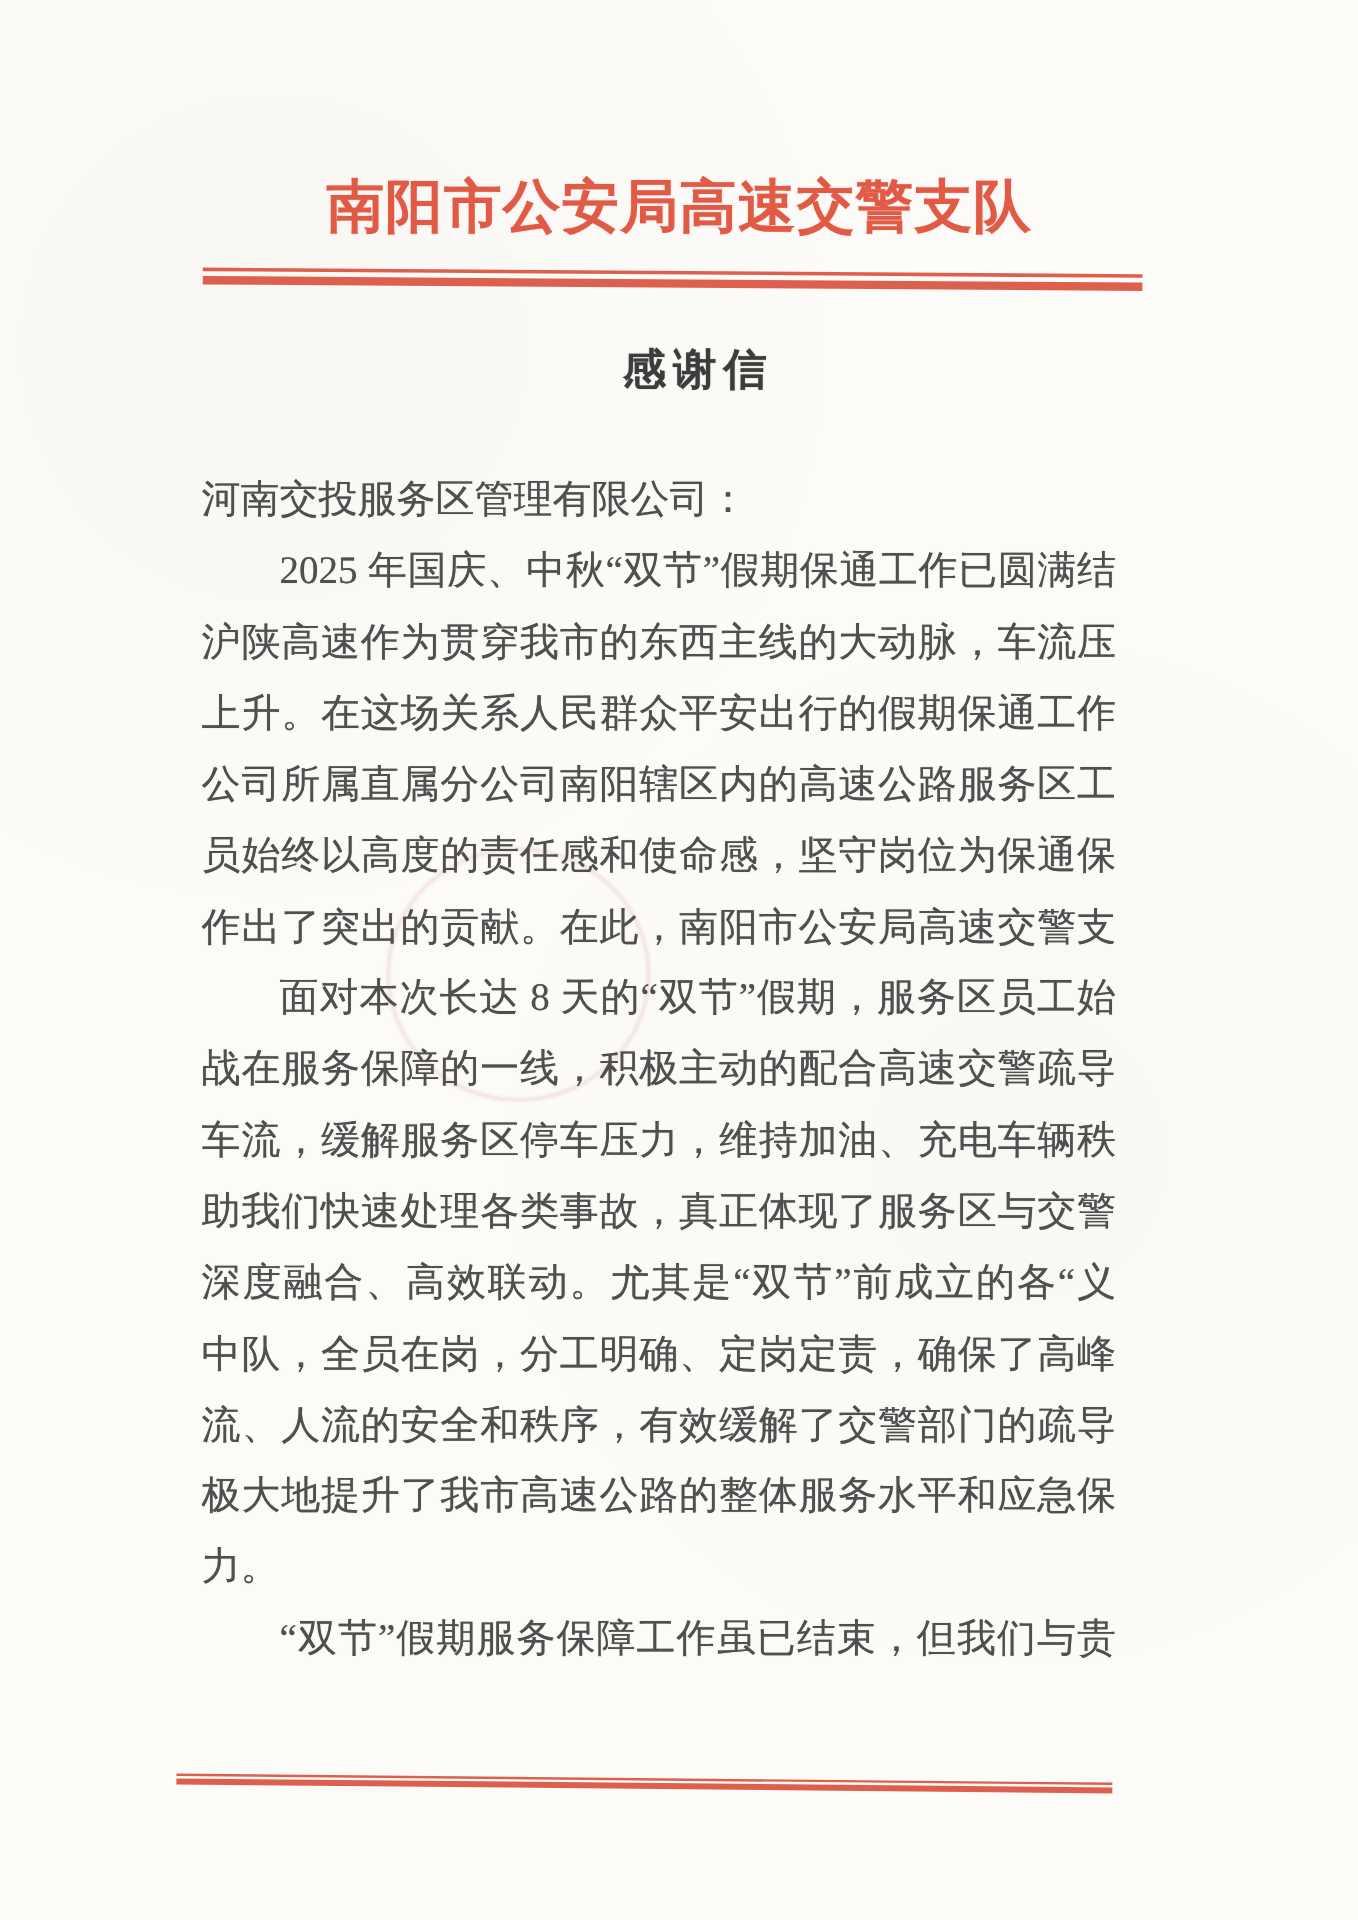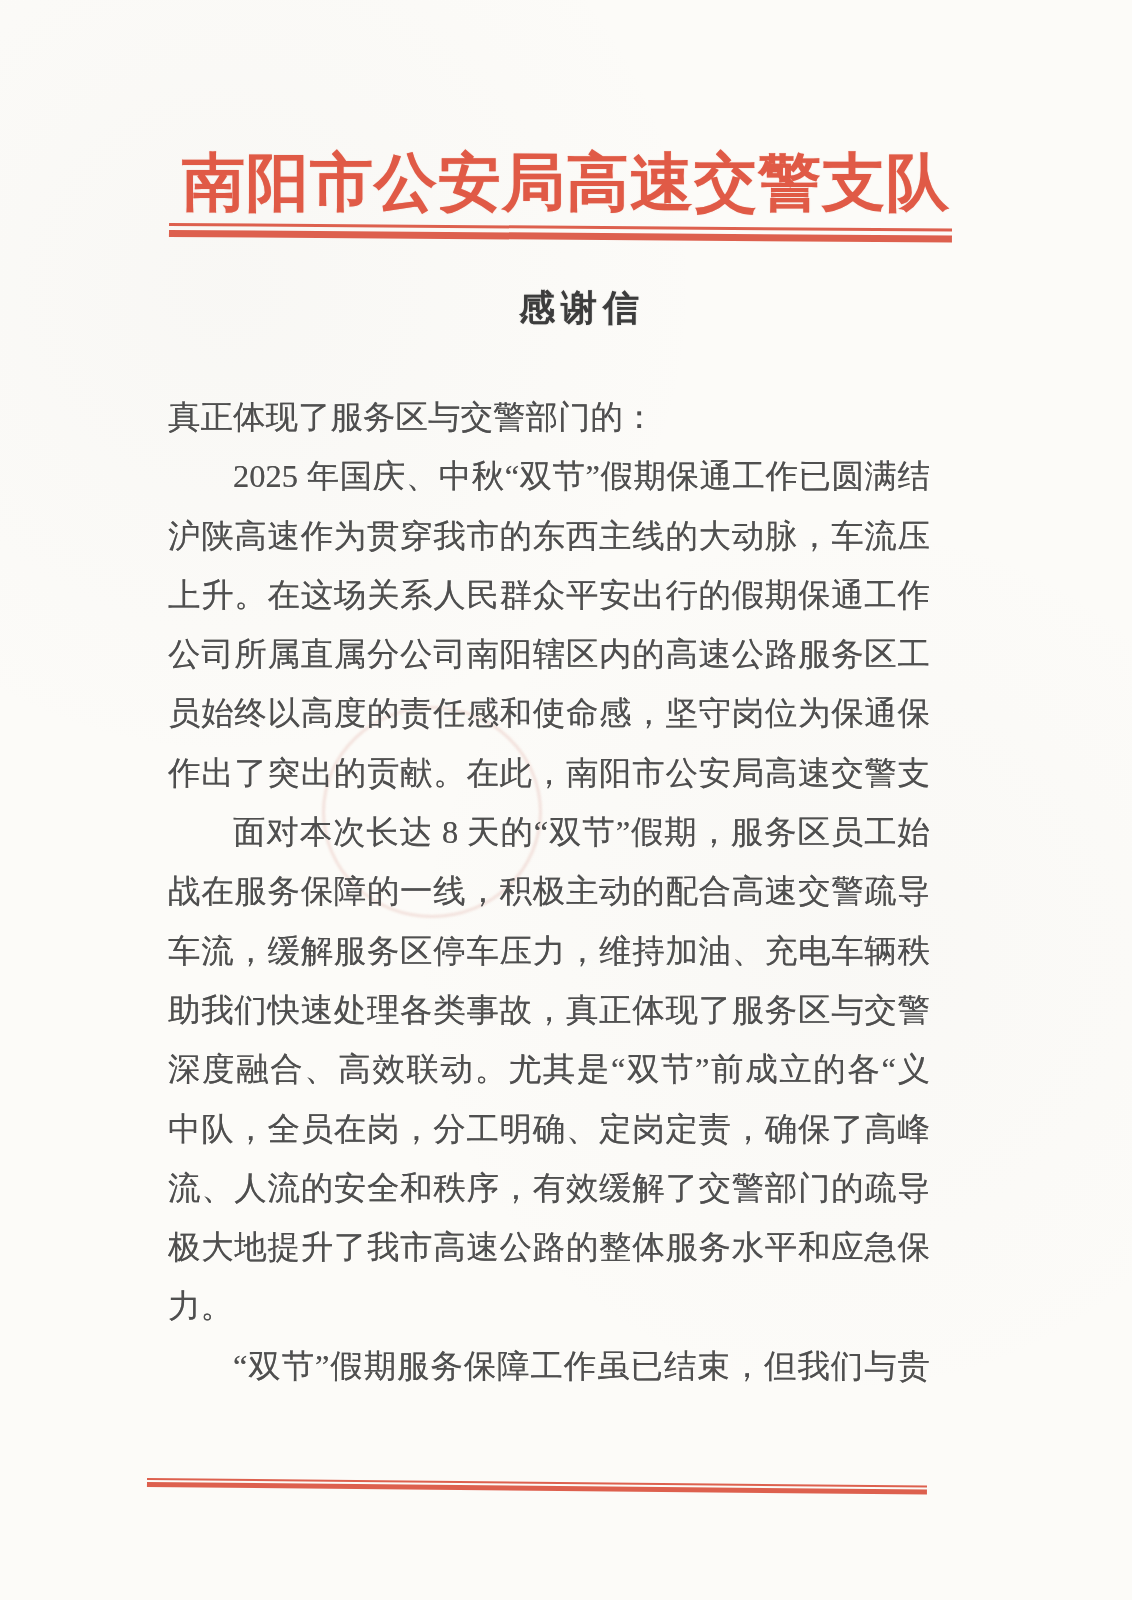--- a/index.html
+++ b/index.html
@@ -20,21 +20,21 @@
     position: absolute; inset: 0;
     background:
       radial-gradient(circle at 20% 18%, rgba(180,180,180,0.05), transparent 30%),
       radial-gradient(circle at 75% 60%, rgba(180,180,180,0.04), transparent 35%);
     pointer-events: none;
   }
   .letterhead {
     position: absolute;
     top: 140px; left: 0; width: 100%;
     text-align: center;
-    font-size: 63px;
+    font-size: 48px;
     font-weight: bold;
     letter-spacing: 1px;
     color: var(--red, #e05a46);
     text-shadow: 0 0 1px rgba(224,90,70,0.55);
     white-space: nowrap;
   }
   .letterhead-divider {
     position: absolute;
     top: 223px; left: 169px;
     width: 783px; height: 4px;
@@ -97,21 +97,21 @@
 
   <div class="letterhead">南阳市公安局高速交警支队</div>
 
   <div class="letterhead-divider"></div>
 
   <div class="doc-title">感谢信</div>
 
   <div class="seal-bleed"></div>
 
   <div class="body-text">
-    <div class="line">真正体现了服务区与交警部门的：</div>
+    <div class="line">河南交投服务区管理有限公司：</div>
     <div class="line just indent">2025 年国庆、中秋“双节”假期保通工作已圆满结束，</div>
     <div class="line just">沪陕高速作为贯穿我市的东西主线的大动脉，车流压力逐年</div>
     <div class="line just">上升。在这场关系人民群众平安出行的假期保通工作中，贵</div>
     <div class="line just">公司所属直属分公司南阳辖区内的高速公路服务区工作人</div>
     <div class="line just">员始终以高度的责任感和使命感，坚守岗位为保通保畅工作</div>
     <div class="line just">作出了突出的贡献。在此，南阳市公安局高速交警支队向贵</div>
     <div class="line just indent">面对本次长达 8 天的“双节”假期，服务区员工始终奋</div>
     <div class="line just">战在服务保障的一线，积极主动的配合高速交警疏导服务区</div>
     <div class="line just">车流，缓解服务区停车压力，维持加油、充电车辆秩序，协</div>
     <div class="line just">助我们快速处理各类事故，真正体现了服务区与交警部门的</div>

